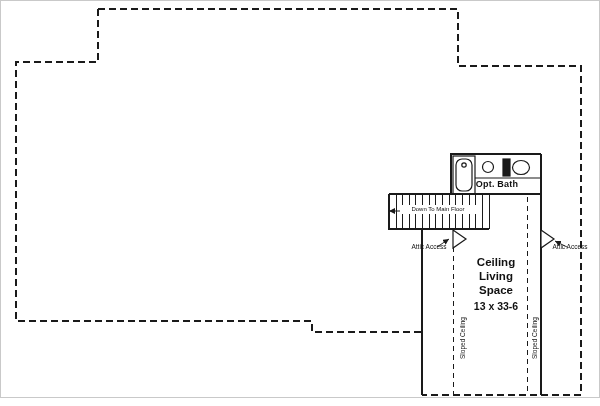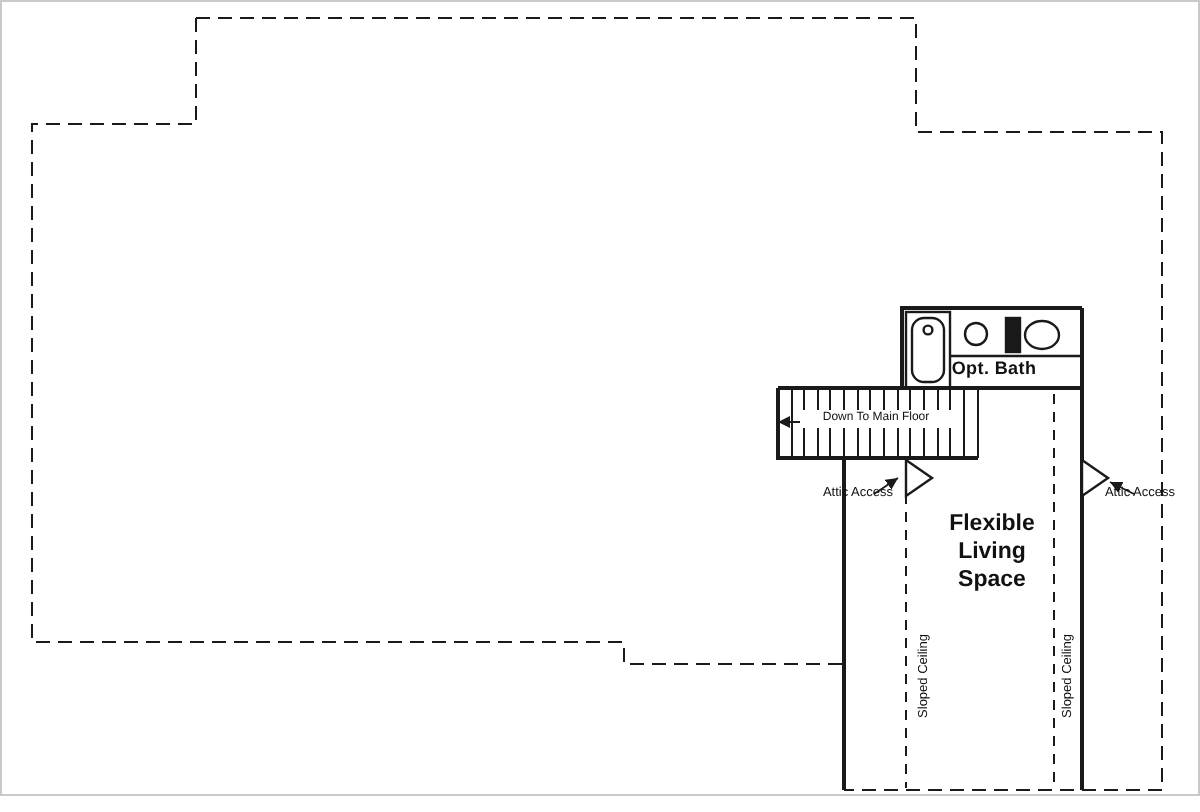--- a/index.html
+++ b/index.html
@@ -129,20 +129,21 @@
 
   <div class="label stairs-label">Down To Main Floor</div>
 
   <div class="label bath-label">Opt. Bath</div>
 
   <div class="label attic-label attic-left">Attic Access</div>
 
   <div class="label attic-label attic-right">Attic Access</div>
 
   <div class="label room-label">
-    <div class="room-name">Flexible Living Space</div>
+    <div class="room-name">Ceiling Living Space</div>
+    <div class="room-dims">13 x 33-6</div>
   </div>
 
   <div class="label sloped-label sloped-left">Sloped Ceiling</div>
 
   <div class="label sloped-label sloped-right">Sloped Ceiling</div>
 
 </div>
 
 </body></html>

